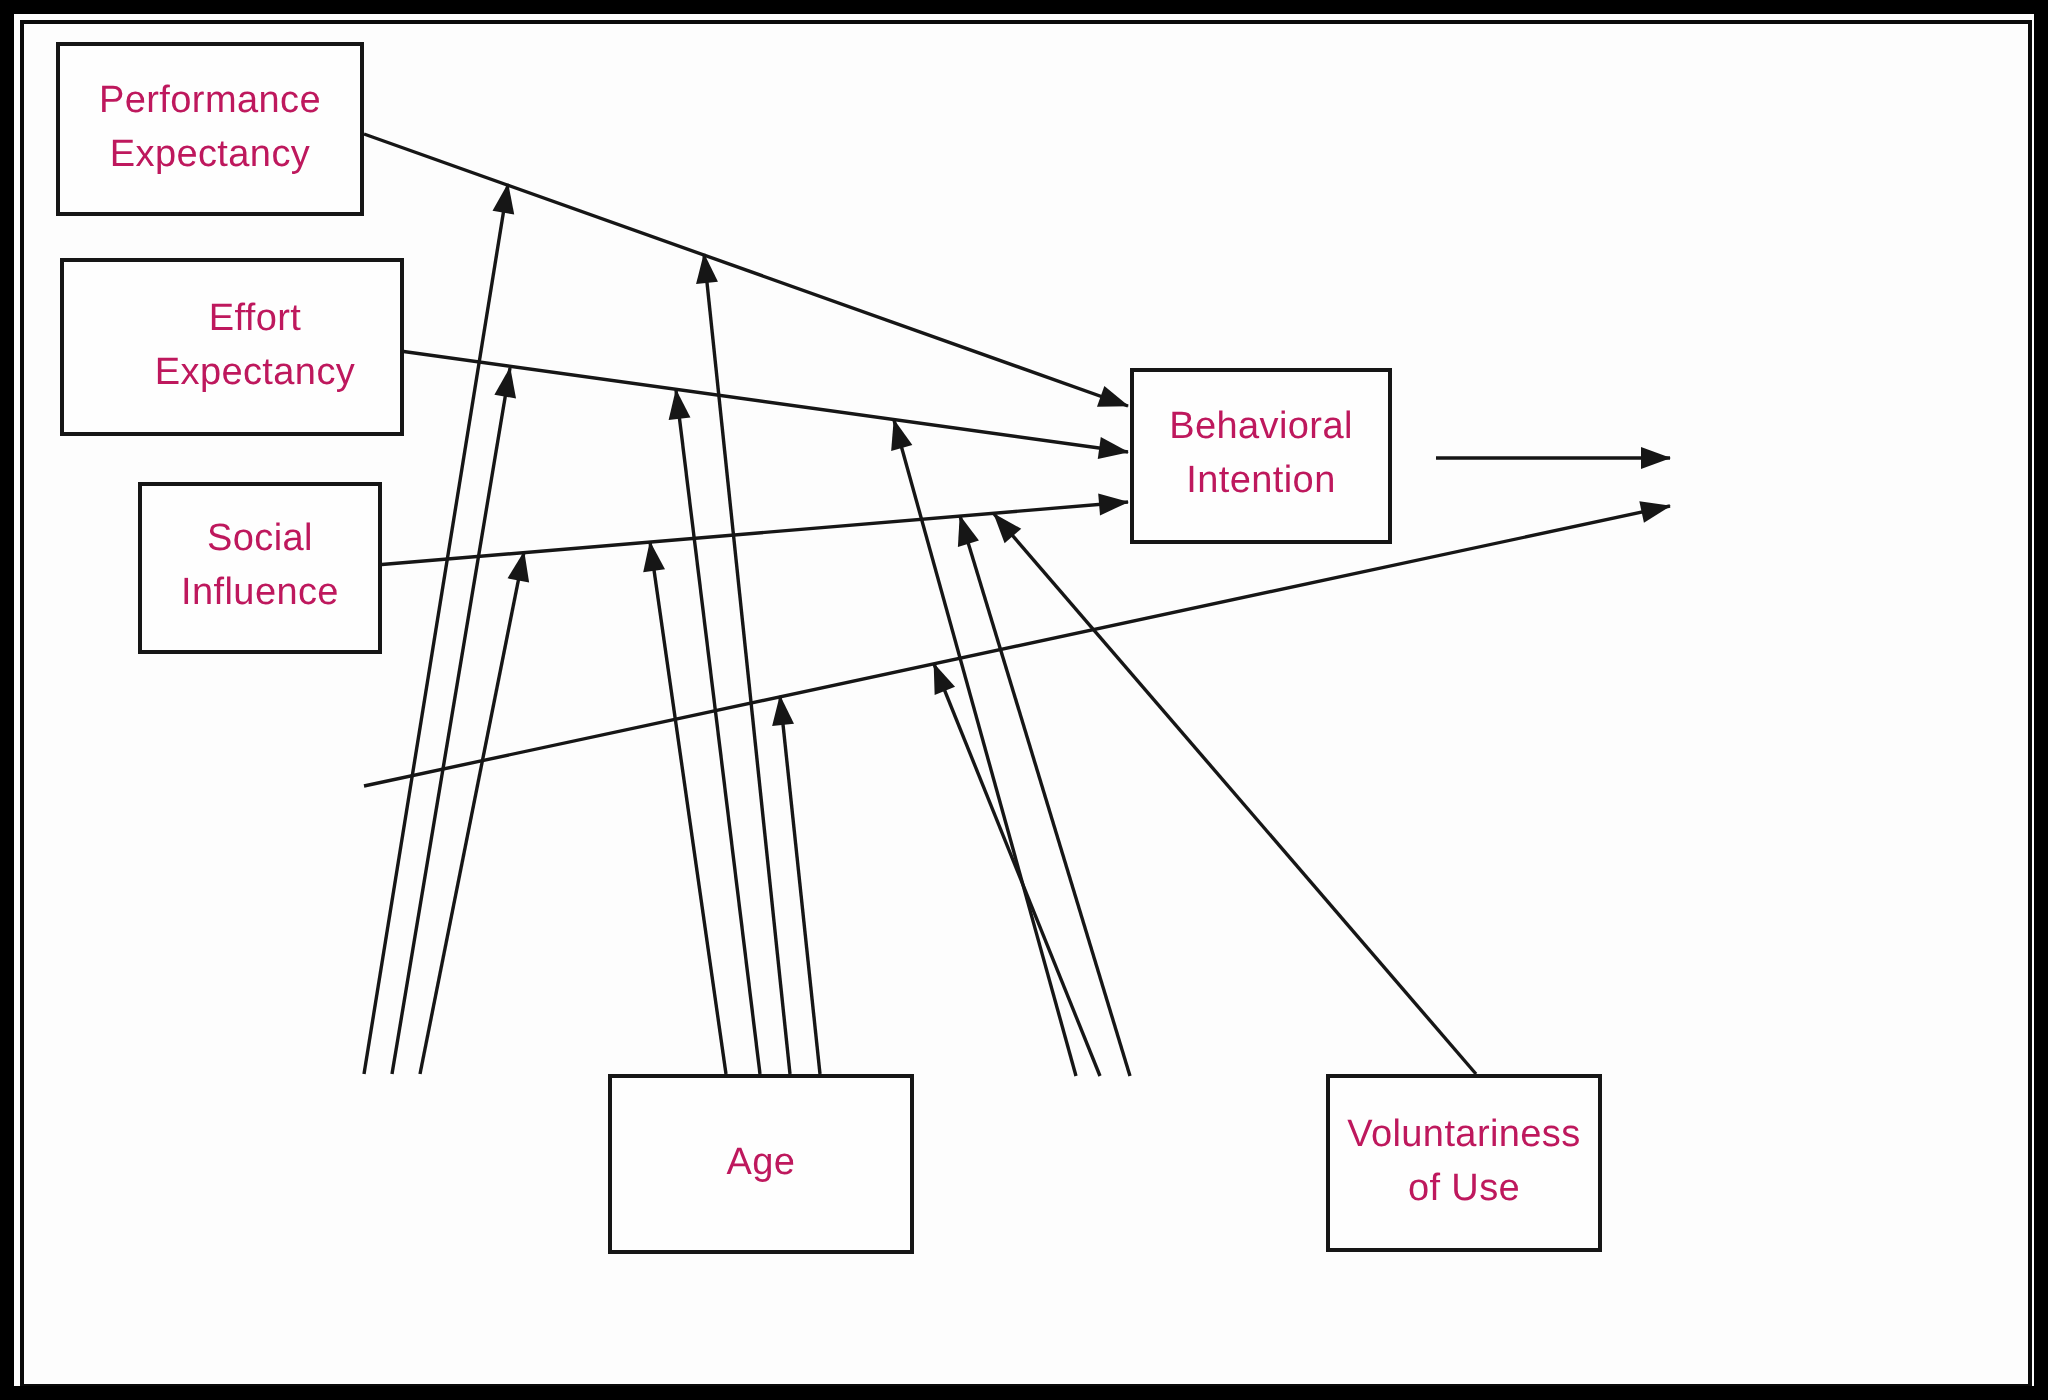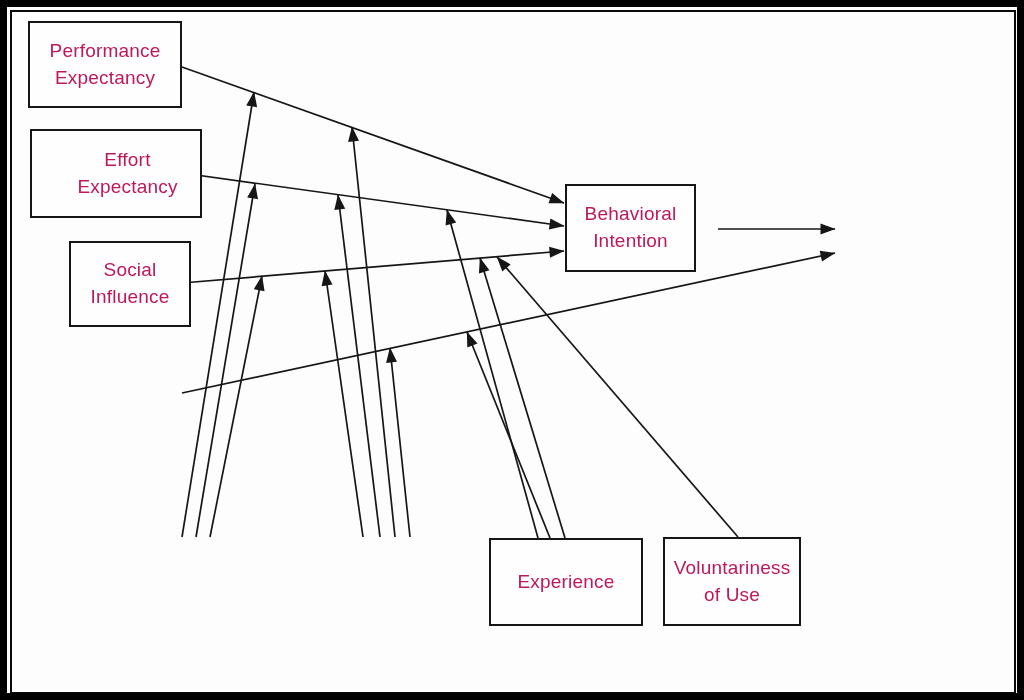--- a/index.html
+++ b/index.html
@@ -104,22 +104,22 @@
 Expectancy</span>
   </div>
   <div class="node n-si">
     <span>Social
 Influence</span>
   </div>
   <div class="node n-bi">
     <span>Behavioral
 Intention</span>
   </div>
-  <div class="node n-exp">
-    <span>Experience</span>
+  <div class="node n-age">
+    <span>Age</span>
   </div>
   <div class="node n-vol">
     <span>Voluntariness
 of Use</span>
   </div>
 
   <div class="frame-inner"></div>
   <div class="frame-outer"></div>
 </div>
 

